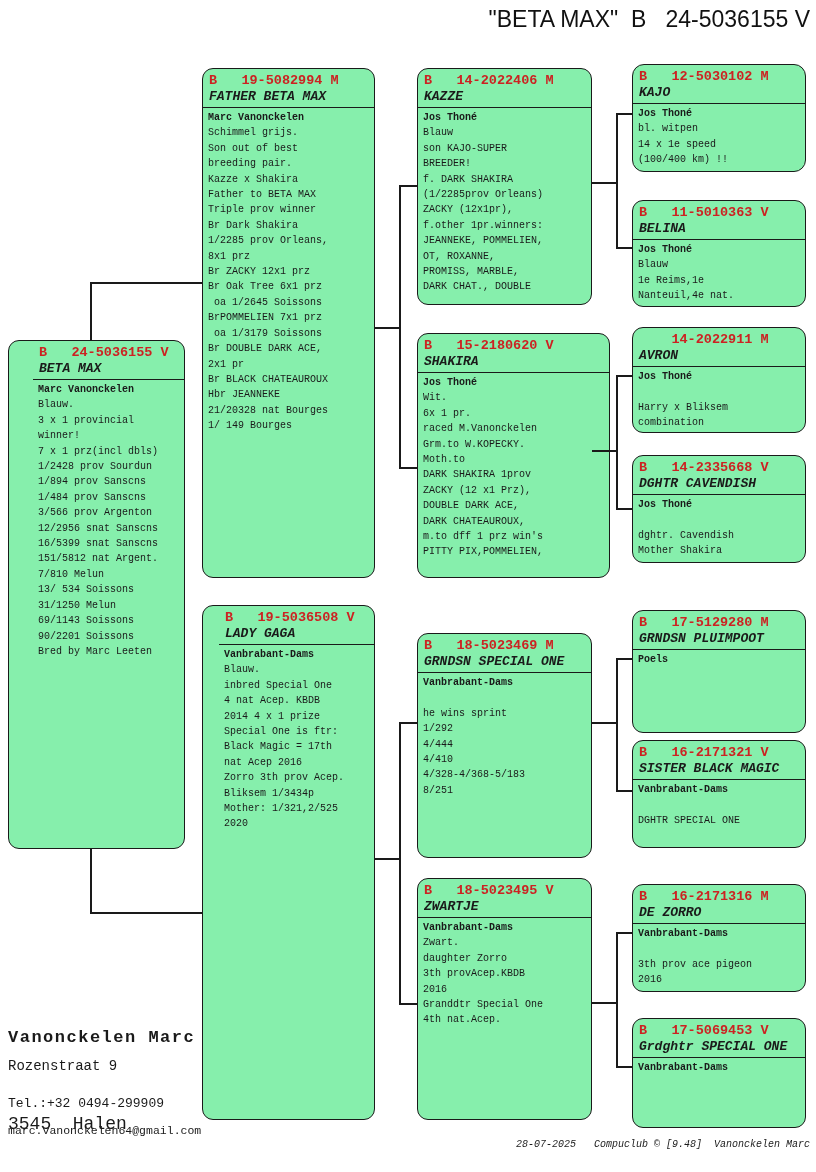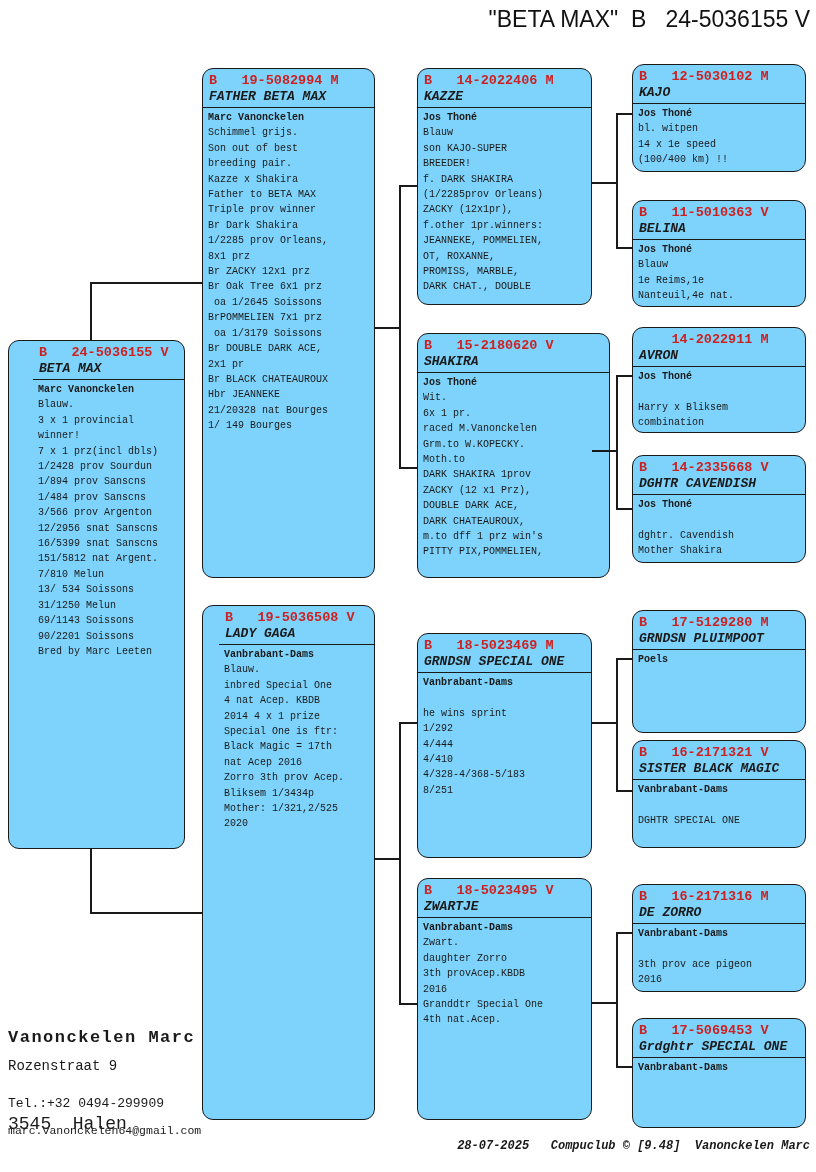--- a/index.html
+++ b/index.html
@@ -8,21 +8,21 @@
     font-family:"Liberation Mono","DejaVu Sans Mono",monospace;
     color:#1a1a1a; overflow:hidden;
   }
   .title {
     position:absolute; top:6px; right:6px;
     font-family:"Liberation Sans", sans-serif;
     font-size:23px; white-space:pre; color:#111;
   }
   .pbox {
     position:absolute; border:1.5px solid #1a1a1a; border-radius:11px;
-    background:#7dd3fc; box-sizing:border-box; overflow:hidden;
+    background:#86efac; box-sizing:border-box; overflow:hidden;
   }
   .bhdr {
     color:var(--ring-red,#cc2222); font-weight:bold; font-size:13.5px;
     white-space:pre; padding:3px 6px 0 6px; line-height:17px;
   }
   .bname {
     font-weight:bold; font-style:italic; font-size:13px; white-space:pre;
     padding:0 6px 2px 6px; line-height:16px;
     border-bottom:1.5px solid #1a1a1a;
   }
@@ -44,21 +44,21 @@
   .b-pluimpoot { left:632px; top:610px;  width:174px; height:123px; }
   .b-sister    { left:632px; top:740px;  width:174px; height:108px; }
   .b-zorro     { left:632px; top:884px;  width:174px; height:108px; }
   .b-grdghtr   { left:632px; top:1018px; width:174px; height:110px; }
   
   .contact-name { position:absolute; left:8px; top:1028px; font-size:17px; font-weight:bold; letter-spacing:1.5px; }
   .contact-line1 { position:absolute; left:8px; top:1058px; font-size:14px; }
   .contact-line2 { position:absolute; left:8px; top:1114px; font-size:18px; white-space:pre; }
   .contact-line3 { position:absolute; left:8px; top:1096px; font-size:13px; }
   .contact-email { position:absolute; left:8px; top:1124px; font-size:11.5px; }
-  .footer { position:absolute; right:6px; top:1139px; font-size:12px; font-style:italic; white-space:pre;font-weight:bold; }
+  .footer { position:absolute; right:6px; top:1139px; font-size:10px; font-style:italic; white-space:pre; }
 </style>
 </head>
 <body>
 
 <div class="title">"BETA MAX"  B   24-5036155 V</div>
 
 <div class="pbox b-subject">
   <div class="bhdr">B   24-5036155 V</div>
   <div class="bname">BETA MAX</div>
   <div class="blines"><div>Marc Vanonckelen</div><div>Blauw.</div><div>3 x 1 provincial</div><div>winner!</div><div>7 x 1 prz(incl dbls)</div><div>1/2428 prov Sourdun</div><div>1/894 prov Sanscns</div><div>1/484 prov Sanscns</div><div>3/566 prov Argenton</div><div>12/2956 snat Sanscns</div><div>16/5399 snat Sanscns</div><div>151/5812 nat Argent.</div><div>7/810 Melun</div><div>13/ 534 Soissons</div><div>31/1250 Melun</div><div>69/1143 Soissons</div><div>90/2201 Soissons</div><div>Bred by Marc Leeten</div></div>

